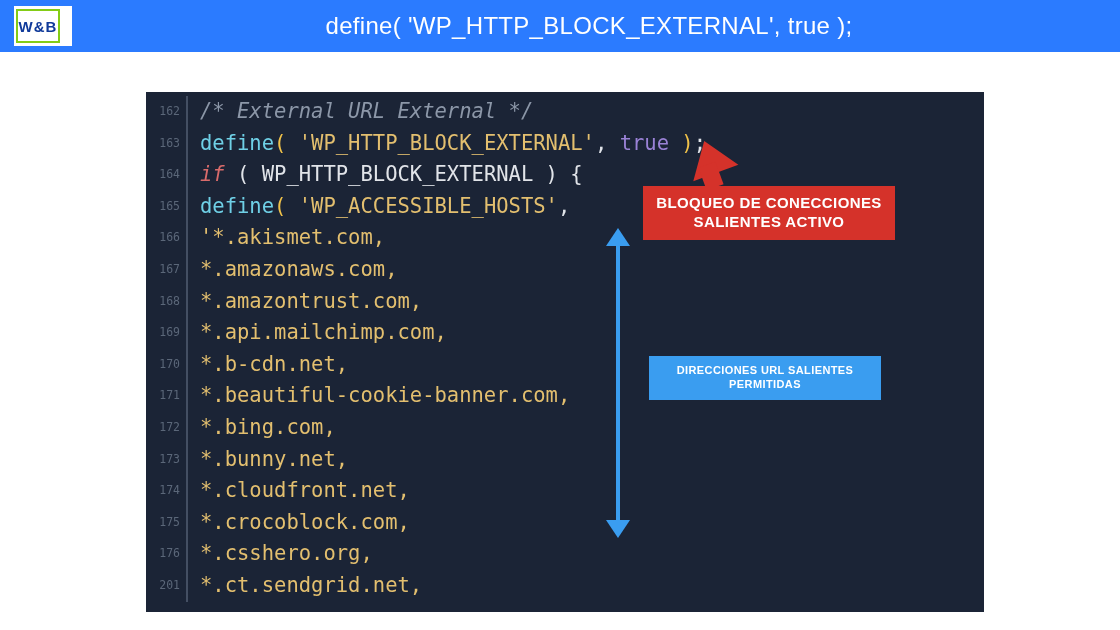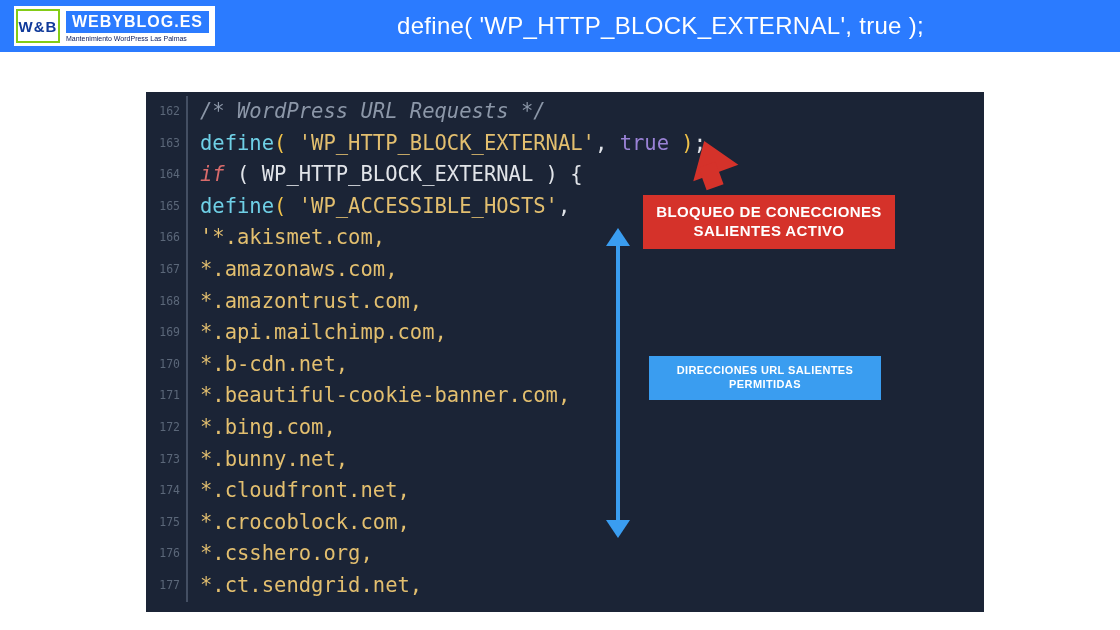--- a/index.html
+++ b/index.html
@@ -116,21 +116,21 @@
   }
   .arrow-red-stem{
     position:absolute;
     left:702px;top:112px;
     width:18px;height:24px;
     background:var(--red);
     transform:rotate(-20deg);
   }
   .label-red{
     position:absolute;
-    left:643px;top:143px;
+    left:643px;top:134px;
     width:252px;
     background:var(--red);
     color:#fff;text-align:center;
     font-size:15px;font-weight:700;
     letter-spacing:0.4px;
     padding:8px 6px;line-height:1.25;
   }
   .label-blue{
     position:absolute;
     left:649px;top:304px;
@@ -162,35 +162,31 @@
     border-right:12px solid transparent;
     border-top:18px solid var(--label-blue);
   }
 </style>
 </head>
 <body>
 
 <div class="header">
   <div class="logo">
     <div class="logo-badge">W&amp;B</div>
-    <div class="logo-text">
-      <div class="logo-name">WEBYBLOG.ES</div>
-      <div class="logo-tag">Mantenimiento WordPress Las Palmas</div>
-    </div>
   </div>
   <div class="header-title">define( 'WP_HTTP_BLOCK_EXTERNAL', true );</div>
 </div>
 
 <div class="stage">
 
   <div class="editor">
     <div class="code" id="code">
         <div class="row">
           <div class="ln">162</div>
-          <div class="txt"><span class="c-comment">/* WordPress URL Requests */</span></div>
+          <div class="txt"><span class="c-comment">/* External URL External */</span></div>
         </div>
         <div class="row">
           <div class="ln">163</div>
           <div class="txt"><span class="c-fn">define</span><span class="c-paren">( </span><span class="c-str">'WP_HTTP_BLOCK_EXTERNAL'</span><span class="c-d">, </span><span class="c-val">true</span><span class="c-paren"> )</span><span class="c-d">;</span></div>
         </div>
         <div class="row">
           <div class="ln">164</div>
           <div class="txt"><span class="c-kw">if</span><span class="c-d"> ( </span><span class="c-con">WP_HTTP_BLOCK_EXTERNAL</span><span class="c-d"> ) {</span></div>
         </div>
         <div class="row">
@@ -235,21 +231,21 @@
         </div>
         <div class="row">
           <div class="ln">175</div>
           <div class="txt"><span class="c-str">*.crocoblock.com,</span></div>
         </div>
         <div class="row">
           <div class="ln">176</div>
           <div class="txt"><span class="c-str">*.csshero.org,</span></div>
         </div>
         <div class="row">
-          <div class="ln">177</div>
+          <div class="ln">201</div>
           <div class="txt"><span class="c-str">*.ct.sendgrid.net,</span></div>
         </div>
       </div>
   </div>
 
   <div class="arrow-red"></div>
   <div class="arrow-red-stem"></div>
   <div class="label-red">BLOQUEO DE CONECCIONES SALIENTES ACTIVO</div>
 
   <div class="v-arrow-top"></div>

